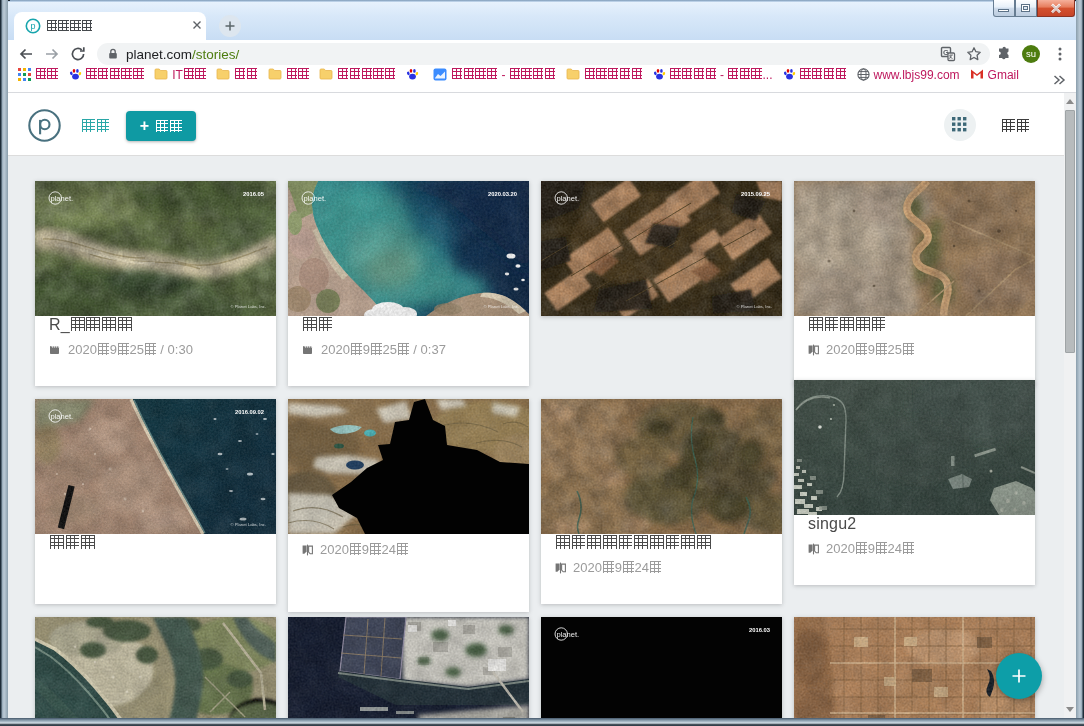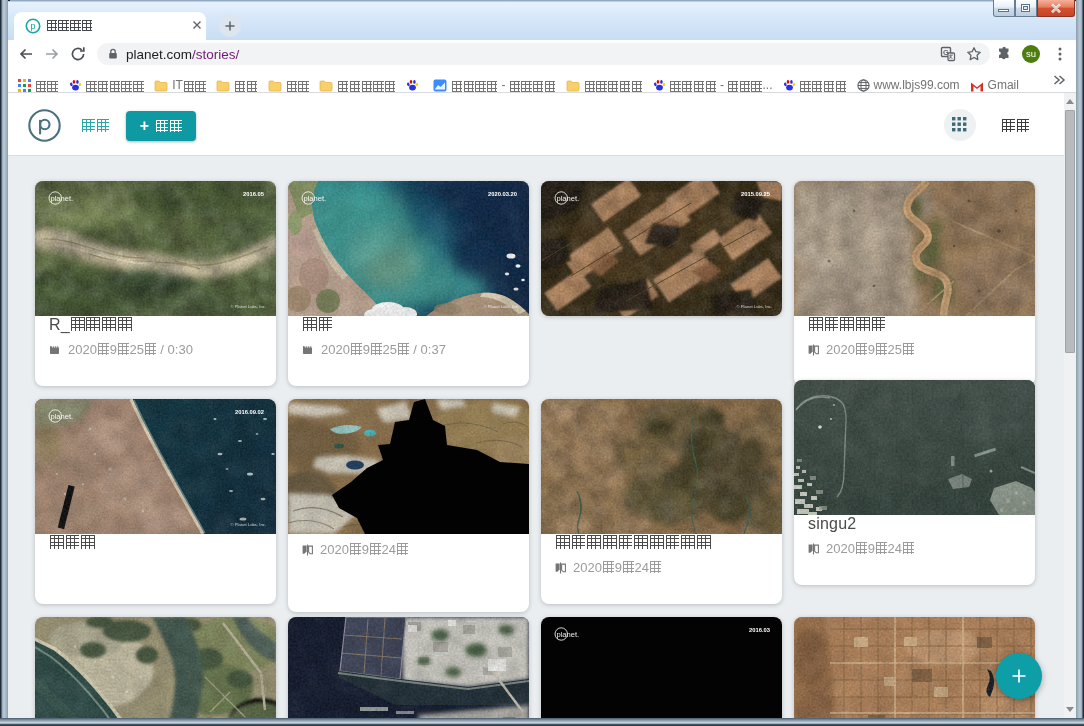--- a/index.html
+++ b/index.html
@@ -1,26 +1,26 @@
 <!DOCTYPE html>
 <html><head><meta charset="utf-8"><style>
 *{margin:0;padding:0;box-sizing:border-box}
 html,body{width:1084px;height:726px;overflow:hidden}
 body{font-family:"Liberation Sans",sans-serif;position:relative;background:#fff}
 .abs{position:absolute}
 .k{display:inline-block;width:.86em;height:.9em;margin:0 .06em;vertical-align:-.08em;
 background:repeating-linear-gradient(to bottom,currentColor 0,currentColor 1px,transparent 1px,transparent 3.4px),
 repeating-linear-gradient(to right,currentColor 0,currentColor 1px,transparent 1px,transparent 4.2px)}
-.card{position:absolute;width:241px;background:#fff;border-radius:8px;box-shadow:0 1px 4px rgba(60,64,67,.28);overflow:hidden}
+.card{position:absolute;width:241px;background:#fff;border-radius:0;box-shadow:0 1px 4px rgba(60,64,67,.28);overflow:hidden}
 .thumb{display:block;width:241px;height:135px}
 .cinfo{padding:0 14px 0 14px;height:70px}
 .ct{font-size:16px;color:#4a4a4a;letter-spacing:.2px}
 .cd{font-size:13px;color:#9b9b9b;margin-top:8px;display:flex;align-items:center}
 .cd svg{margin-right:7px}
-.bm{display:inline-flex;align-items:flex-end;font-size:12px;color:#737373;height:24px;margin-right:10px;white-space:nowrap}
+.bm{display:inline-flex;align-items:flex-start;font-size:12px;color:#be185d;height:24px;margin-right:10px;white-space:nowrap}
 .bm svg,.bm .fi{margin-right:4px}
 </style></head>
 <body>
 
 <div class="abs" style="left:0;top:0;width:1084px;height:40px;background:linear-gradient(180deg,#e9f3fd 0%,#d8e8f9 40%,#c8ddf4 100%)"></div>
 <div class="abs" style="left:0;top:0;width:1084px;height:2px;background:linear-gradient(180deg,#7b98b5,#cfe2f6)"></div>
 
 <div class="abs" style="left:0;top:0;width:10px;height:10px;background:radial-gradient(circle at 10px 10px,transparent 9px,#1a242e 9px)"></div>
 <div class="abs" style="right:0;top:0;width:10px;height:10px;background:radial-gradient(circle at 0 10px,transparent 9px,#1a242e 9px)"></div>
 
@@ -62,21 +62,21 @@
   </svg>
 <svg class="abs" style="left:70px;top:46px" width="16" height="16" viewBox="0 0 16 16">
     <path d="M13.6 8 a5.6 5.6 0 1 1 -1.8 -4.1" fill="none" stroke="#4b4f54" stroke-width="1.7"></path>
     <path d="M13.8 1.2 V5 H10" fill="none" stroke="#4b4f54" stroke-width="1.7"></path>
   </svg>
 <div class="abs" style="left:97px;top:43px;width:893px;height:22px;background:#f1f3f4;border-radius:11px"></div>
 <svg class="abs" style="left:107px;top:48px" width="12" height="12" viewBox="0 0 12 12">
     <rect x="2.2" y="5" width="7.6" height="5.5" rx="1" fill="#5f6368"></rect>
     <path d="M3.8 5 V3.6 a2.2 2.2 0 0 1 4.4 0 V5" fill="none" stroke="#5f6368" stroke-width="1.3"></path>
   </svg>
-<div class="abs" style="left:126px;top:47px;font-size:13.5px;color:#202124">planet.com<span style="color:#701a75">/stories/</span></div>
+<div class="abs" style="left:126px;top:47px;font-size:13.5px;color:#202124">planet.com<span style="color:#4d7c0f">/stories/</span></div>
 
 <svg class="abs" style="left:940px;top:46px" width="16" height="16" viewBox="0 0 16 16">
     <rect x="1.5" y="1.5" width="9" height="9" rx="1" fill="none" stroke="#5f6368" stroke-width="1.4"></rect>
     <text x="6" y="9" font-size="7.5" fill="#5f6368" text-anchor="middle" font-family="Liberation Sans" font-weight="bold">G</text>
     <rect x="8" y="7" width="6.5" height="7.5" rx="1" fill="#fff" stroke="#5f6368" stroke-width="1.3"></rect>
     <path d="M9.5 9 h3.5 M11.2 9 v0.2 a3 3 0 0 1 -2.6 3.4 M9.8 9.2 a3 3 0 0 0 2.8 3.2" stroke="#5f6368" stroke-width="0.9" fill="none"></path>
   </svg>
 <svg class="abs" style="left:966px;top:46px" width="16" height="16" viewBox="0 0 16 16">
     <path d="M8 1.8 L9.9 5.7 14.2 6.3 11.1 9.3 11.8 13.6 8 11.5 4.2 13.6 4.9 9.3 1.8 6.3 6.1 5.7 Z" fill="none" stroke="#5f6368" stroke-width="1.3" stroke-linejoin="round"></path>
   </svg>

